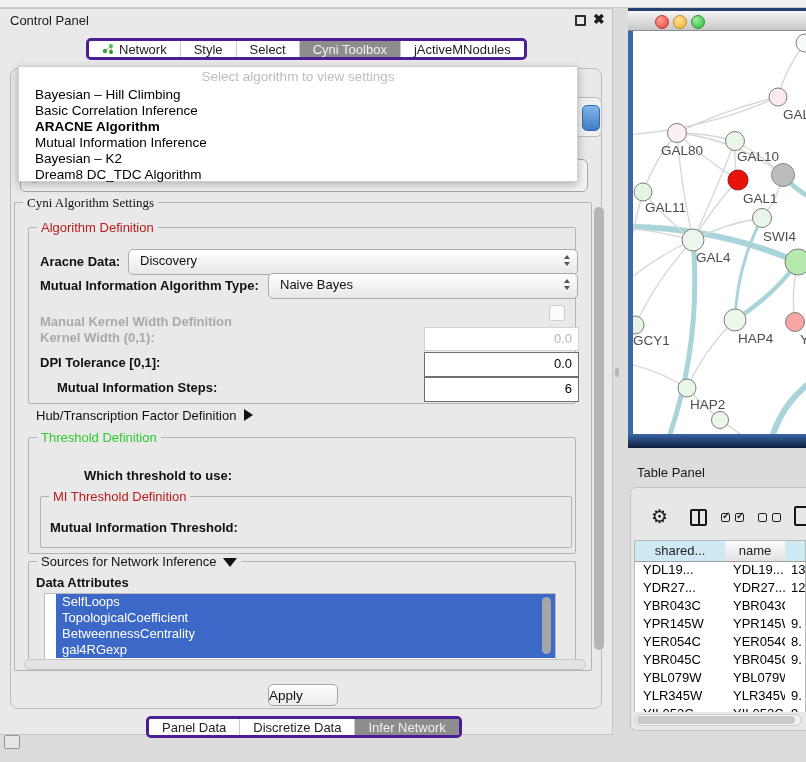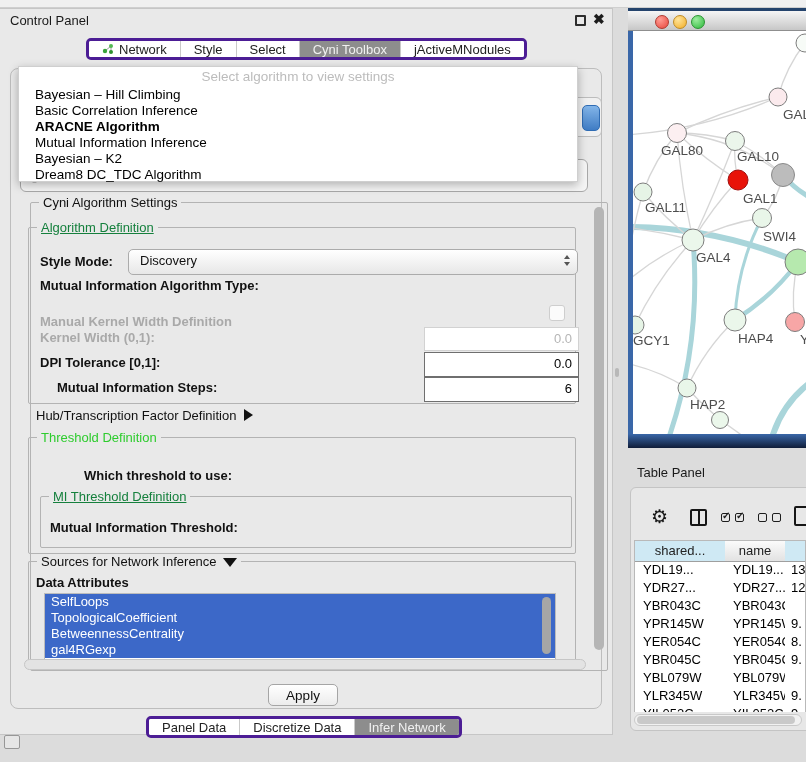--- a/index.html
+++ b/index.html
@@ -32,21 +32,21 @@
   
   #algo-dropdown{left:18px;top:57px;width:560px;height:116px;background:#fff;border:1px solid #cfcfcf;
       box-shadow:0 3px 9px rgba(0,0,0,.28);z-index:50;}
   #algo-header{height:20px;text-align:center;color:#bcbcbc;font-size:13.5px;line-height:20px;}
   .algo-item{height:16px;line-height:16px;padding-left:16px;font-size:13.5px;color:#000;white-space:nowrap;}
   .algo-item.bold{font-weight:bold;}
 
   
   .fieldset{position:absolute;border:1px solid #b3b3b3;border-radius:2px;box-sizing:border-box;}
   .legend{position:absolute;top:-8px;left:8px;background:#e9e9e9;padding:0 4px;font-size:13px;white-space:nowrap;}
-  .legend.blue{color:#15803d;text-decoration:underline;}
+  .legend.blue{color:#b91c1c;}
   .legend.green{color:#2ecc2e;}
 
   .flabel{position:absolute;font-size:13px;font-weight:bold;color:#111;white-space:nowrap;}
   .flabel.disabled{color:#a9a9a9;}
   .plain{font-weight:normal;}
 
   .combo{position:absolute;height:24px;border:1px solid #ababab;border-radius:5px;background:linear-gradient(#ffffff,#e7e7e7);
       font-size:13px;line-height:22px;padding-left:11px;color:#111;}
   .arrows{position:absolute;right:7px;top:5px;}
   .arr-up{width:0;height:0;border-left:3.5px solid transparent;border-right:3.5px solid transparent;border-bottom:4.5px solid #555;margin-bottom:2.5px;}
@@ -56,29 +56,29 @@
       padding:0 6px;line-height:21px;color:#000;}
   .tfield.disabled{border:1px solid #d2d2d2;color:#b5b5b5;height:22px;}
 
   .cb{position:absolute;width:14px;height:14px;border:1px solid #cecece;border-radius:3px;background:#fbfbfb;}
 
   .tri-right{display:inline-block;width:0;height:0;border-top:6px solid transparent;border-bottom:6px solid transparent;border-left:9px solid #111;margin-left:8px;vertical-align:-1px;}
   .tri-down{display:inline-block;width:0;height:0;border-left:7px solid transparent;border-right:7px solid transparent;border-top:9px solid #111;margin-left:6px;vertical-align:-1px;}
 
   
   #attr-list{left:44px;top:584px;width:512px;height:68px;background:#fff;border:1px solid #bcbcbc;overflow:hidden;}
-  .attr-item{height:16px;line-height:16px;padding-left:6px;background:#3c68c8;color:#fff;font-size:13px;white-space:nowrap;}
+  .attr-item{height:16px;line-height:16px;padding-left:6px;background:#3c68c8;color:#fff;font-size:13px;white-space:nowrap;margin-left:11px;}
   #attr-vsb{left:541px;top:587px;width:11px;height:62px;}
   #attr-vsb .thumb{position:absolute;left:1px;top:1px;width:9px;height:57px;background:#a6a6a6;border-radius:5px;}
   #settings-hsb{left:24px;top:650px;width:562px;height:11px;background:#e3e3e3;border:1px solid #c6c6c6;border-radius:6px;}
   #settings-vsb{left:592px;top:196px;width:13px;height:462px;}
   #settings-vsb .thumb{position:absolute;left:2px;top:2px;width:10px;height:443px;background:#b5b5b5;border-radius:5px;}
 
   #apply-btn{left:268px;top:675px;width:70px;height:22px;border:1px solid #a5a5a5;border-radius:5px;
-      background:linear-gradient(#ffffff,#ececec);text-align:center;line-height:21px;font-size:13.5px;color:#111;}
+      background:linear-gradient(#ffffff,#ececec);line-height:21px;font-size:13.5px;color:#111;}
 
   
   #net-window{left:628px;top:8px;width:185px;height:440px;background:#3a67a8;}
   #net-topline{left:628px;top:8px;width:185px;height:3px;background:#24436c;}
   #net-titlebar{left:628px;top:11px;width:185px;height:20px;background:linear-gradient(#f5f5f5,#c7c7c7);border-bottom:1px solid #8f8f8f;}
   .light{position:absolute;top:4px;width:12px;height:12px;border-radius:50%;}
   #light-red{left:27px;background:radial-gradient(circle at 35% 30%,#ff9d94,#e8463c);border:1px solid #b03a30;}
   #light-yellow{left:45px;background:radial-gradient(circle at 35% 30%,#ffe49a,#f2ae27);border:1px solid #c08b25;}
   #light-green{left:63px;background:radial-gradient(circle at 35% 30%,#9dec9f,#2fb93c);border:1px solid #2a9431;}
   #net-canvas{left:633px;top:31px;width:173px;height:403px;background:#ffffff;overflow:hidden;}
@@ -156,39 +156,46 @@
       <div id="algo-items">
           <div class="algo-item">Bayesian – Hill Climbing</div>
           <div class="algo-item">Basic Correlation Inference</div>
           <div class="algo-item bold">ARACNE Algorithm</div>
           <div class="algo-item">Mutual Information Inference</div>
           <div class="algo-item">Bayesian – K2</div>
           <div class="algo-item">Dream8 DC_TDC Algorithm</div>
         </div>
     </div>
 
-    <div class="fieldset" style="left:30px;top:193px;width:578px;height:469px;">
+    <div class="fieldset" style="left:14px;top:193px;width:578px;height:469px;font-family:Liberation Serif, serif;">
       <div class="legend">Cyni Algorithm Settings</div>
     </div>
     <div class="abs" id="settings-vsb">
         <div class="thumb"></div>
       </div>
 
     <div class="fieldset" style="left:28px;top:218px;width:548px;height:177px;">
       <div class="legend blue">Algorithm Definition</div>
     </div>
-    <div class="flabel" style="left:40px;top:245px;">Style Mode:</div>
+    <div class="flabel" style="left:40px;top:245px;">Aracne Data:</div>
     <div class="combo" style="left:128px;top:240px;width:437px;">
       <span>Discovery</span>
       <span class="arrows">
           <span class="arr-up" style="display:block;"></span>
           <span class="arr-dn" style="display:block;"></span>
         </span>
     </div>
     <div class="flabel" style="left:40px;top:269px;">Mutual Information Algorithm Type:</div>
+    <div class="combo" style="left:268px;top:264px;width:297px;">
+      <span>Naive Bayes</span>
+      <span class="arrows">
+          <span class="arr-up" style="display:block;"></span>
+          <span class="arr-dn" style="display:block;"></span>
+        </span>
+    </div>
     <div class="flabel disabled" style="left:40px;top:305px;">Manual Kernel Width Definition</div>
     <div class="cb" style="left:549px;top:296px;"></div>
     <div class="flabel disabled" style="left:40px;top:321px;">Kernel Width (0,1):</div>
     <div class="tfield disabled" style="left:424px;top:318px;width:141px;">0.0</div>
     <div class="flabel" style="left:40px;top:346px;">DPI Tolerance [0,1]:</div>
     <div class="tfield" style="left:424px;top:343px;width:141px;">0.0</div>
     <div class="flabel" style="left:40px;top:371px;padding-left:17px;">Mutual Information Steps:</div>
     <div class="tfield" style="left:424px;top:368px;width:141px;">6</div>
 
     <div class="flabel plain" style="left:36px;top:399px;font-size:13px;">

